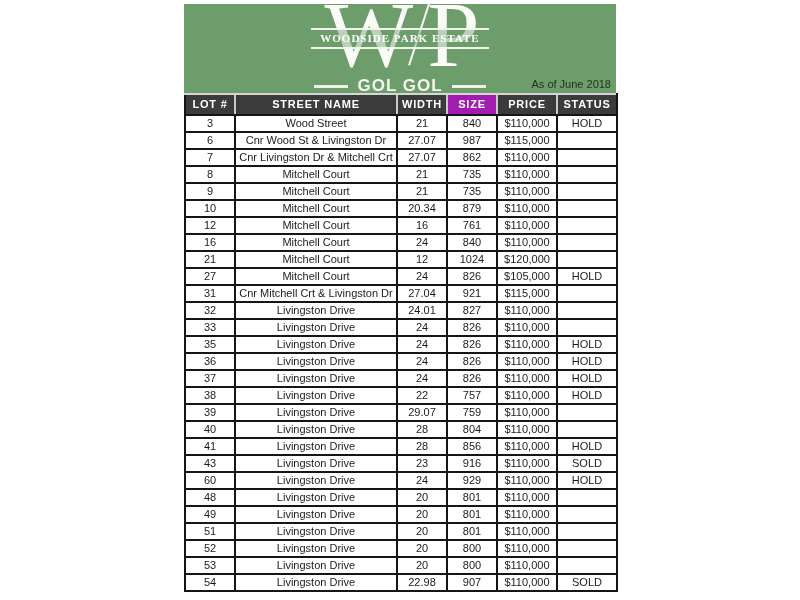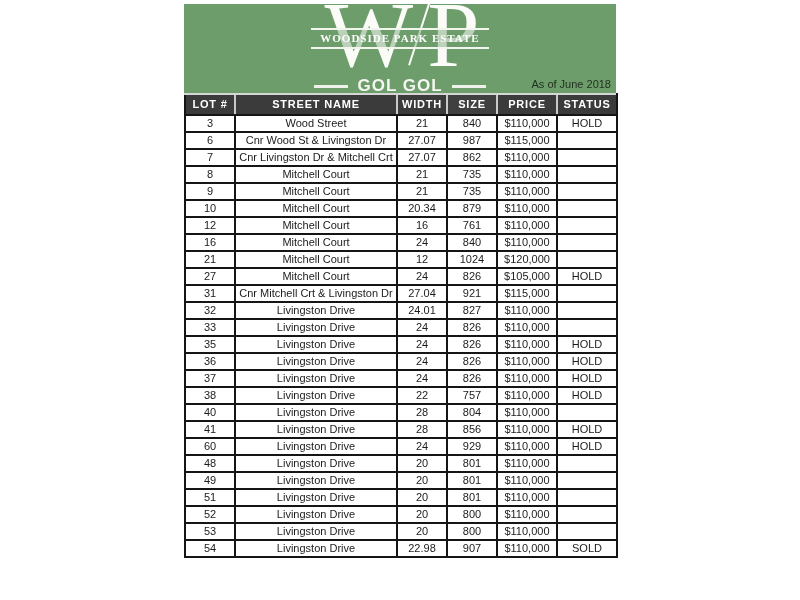--- a/index.html
+++ b/index.html
@@ -150,21 +150,21 @@
       <col style="width:50px">
       <col style="width:50px">
       <col style="width:60px">
       <col style="width:60px">
     </colgroup>
     <thead>
       <tr>
         <th style="background: rgb(59, 59, 59);">LOT #</th>
         <th style="background: rgb(59, 59, 59);">STREET NAME</th>
         <th style="background: rgb(59, 59, 59); margin-left: 32px;">WIDTH</th>
-        <th style="background: #404040; margin-left: 36px;">SIZE</th>
+        <th style="background: #a21caf; margin-left: 36px;">SIZE</th>
         <th style="background: rgb(59, 59, 59);">PRICE</th>
         <th style="background: rgb(59, 59, 59); margin-left: 8px;">STATUS</th>
       </tr>
     </thead>
     <tbody>
         <tr>
     <td>3</td>
     <td>Wood Street</td>
     <td>21</td>
     <td>840</td>
@@ -293,36 +293,52 @@
   </tr>
         <tr>
     <td>38</td>
     <td>Livingston Drive</td>
     <td>22</td>
     <td>757</td>
     <td>$110,000</td>
     <td>HOLD</td>
   </tr>
         <tr>
+    <td>39</td>
+    <td>Livingston Drive</td>
+    <td>29.07</td>
+    <td>759</td>
+    <td>$110,000</td>
+    <td></td>
+  </tr>
+        <tr>
     <td>40</td>
     <td>Livingston Drive</td>
     <td>28</td>
     <td>804</td>
     <td>$110,000</td>
     <td></td>
   </tr>
         <tr>
     <td>41</td>
     <td>Livingston Drive</td>
     <td>28</td>
     <td>856</td>
     <td>$110,000</td>
     <td>HOLD</td>
   </tr>
         <tr>
+    <td>43</td>
+    <td>Livingston Drive</td>
+    <td>23</td>
+    <td>916</td>
+    <td>$110,000</td>
+    <td>SOLD</td>
+  </tr>
+        <tr>
     <td>60</td>
     <td>Livingston Drive</td>
     <td>24</td>
     <td>929</td>
     <td>$110,000</td>
     <td>HOLD</td>
   </tr>
         <tr>
     <td>48</td>
     <td>Livingston Drive</td>

